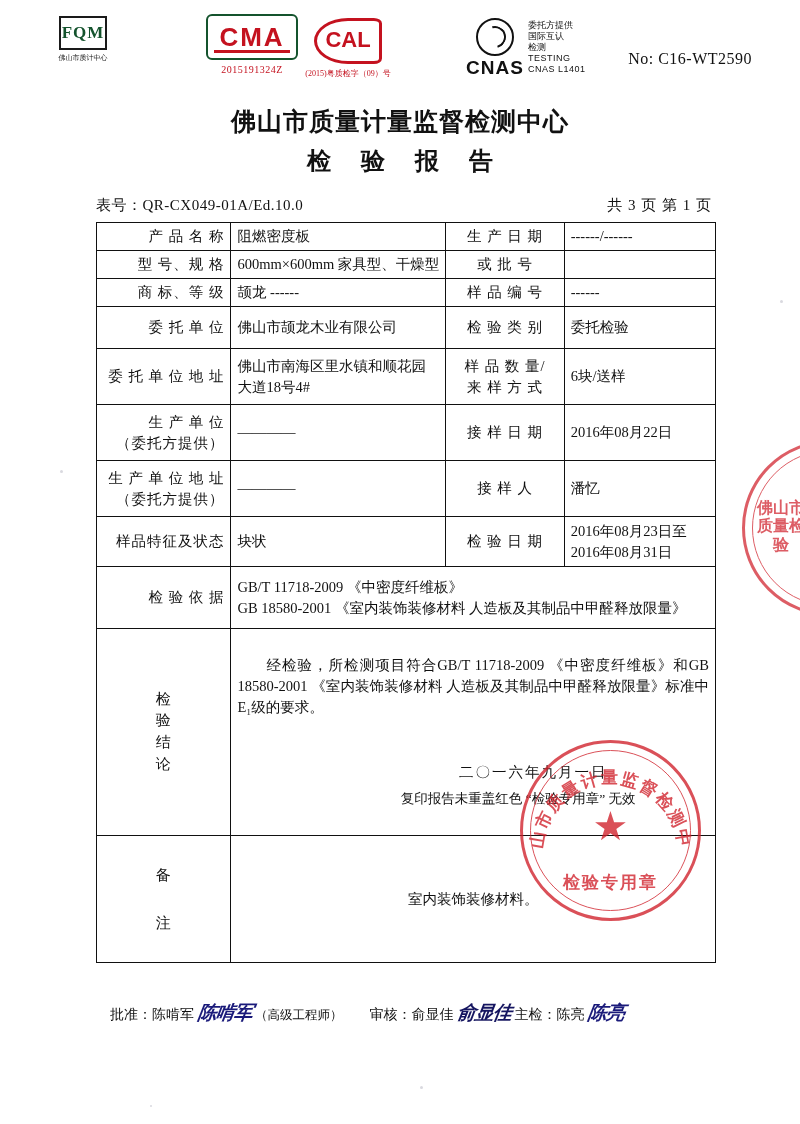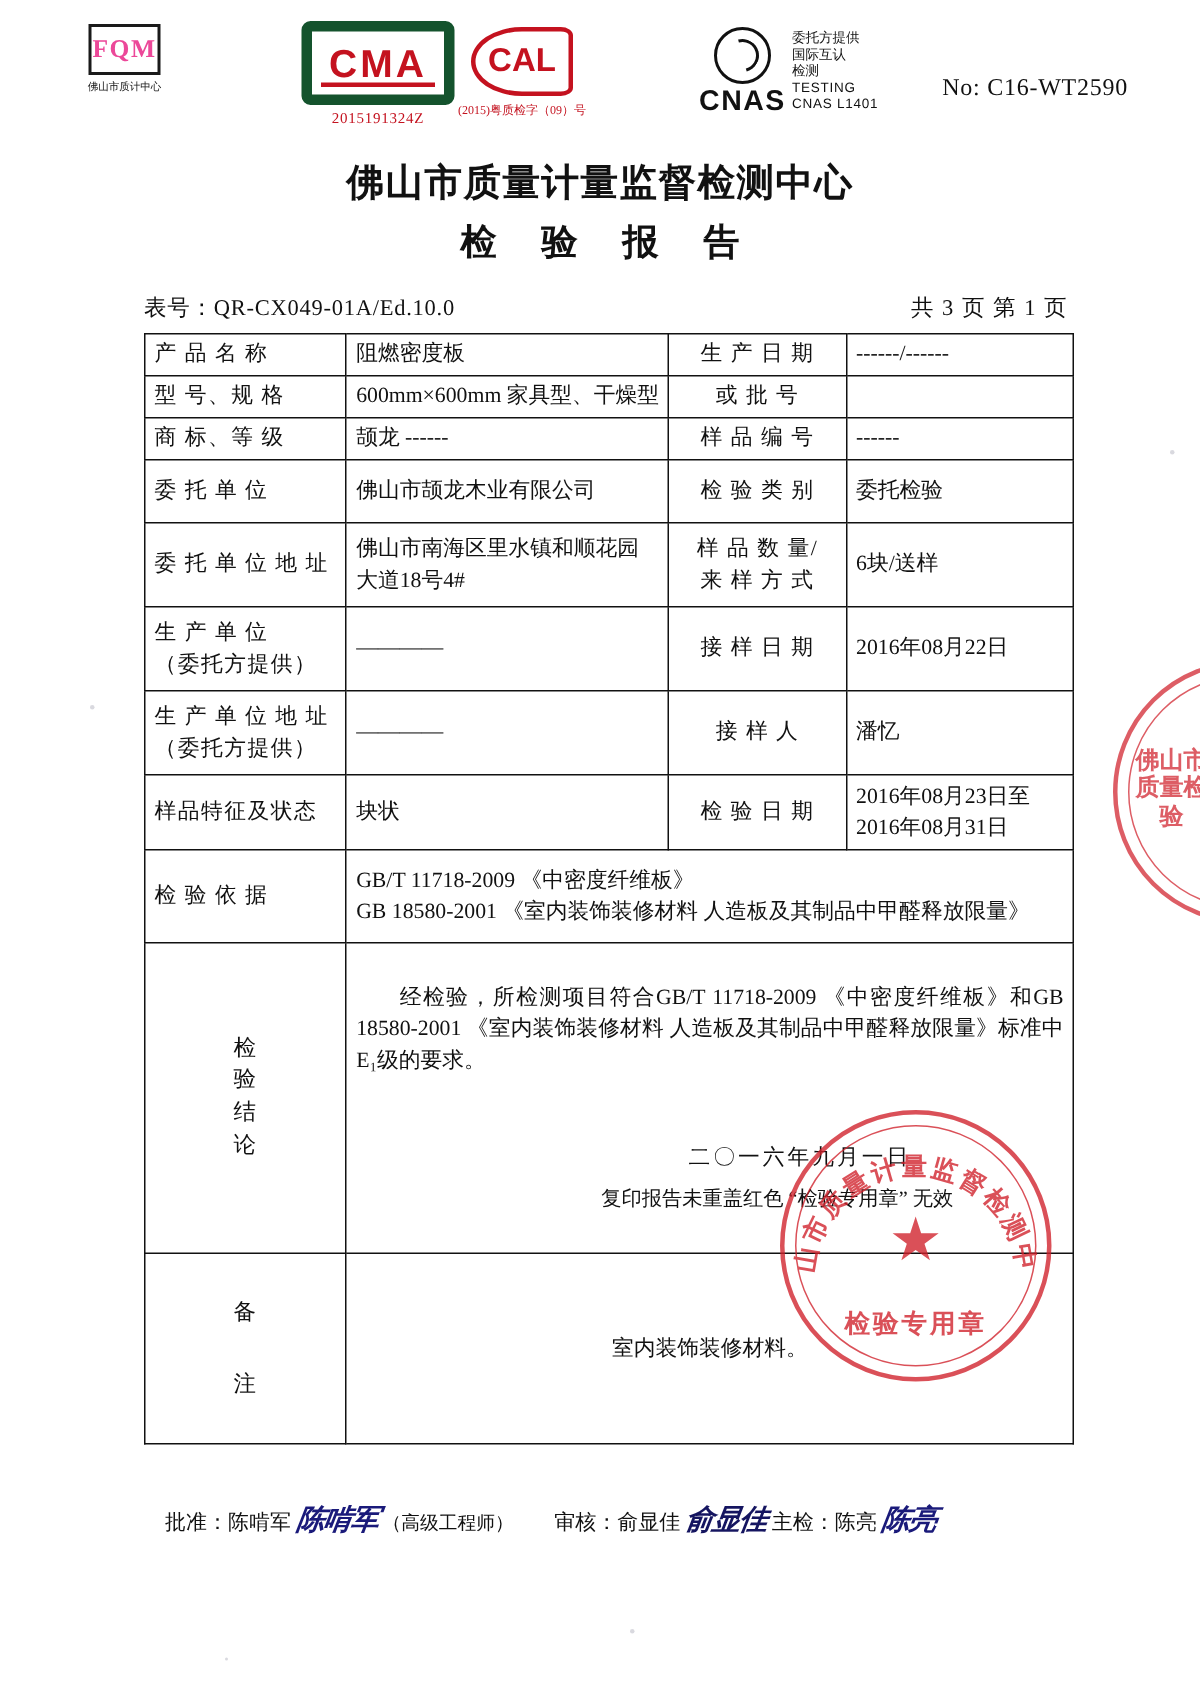--- a/index.html
+++ b/index.html
@@ -41,41 +41,41 @@
   .fqm-box {
     border: 2px solid #1a1a1a;
     width: 44px;
     height: 30px;
     margin: 0 auto;
     font-family: "Liberation Serif", serif;
     font-weight: bold;
     font-size: 17px;
     line-height: 30px;
     letter-spacing: 1px;
-    color: #ec4899;
+    color: #14532d;
   }
   .fqm-caption {
     font-size: 7px;
     margin-top: 3px;
     color: #111;
     letter-spacing: 0px;
   }
 
   .cma-logo {
     position: absolute;
     left: 198px;
     top: 0px;
     width: 108px;
     text-align: center;
   }
   .cma-mark {
     width: 88px;
     height: 42px;
     margin: 0 auto;
-    border: 7px solid #14532d;
+    border: 2px solid #14532d;
     border-radius: 6px;
     color: #c4121f;
     font-weight: bold;
     font-size: 26px;
     line-height: 42px;
     letter-spacing: 2px;
     font-family: "Liberation Sans", sans-serif;
     position: relative;
   }
   .cma-mark:after {
@@ -256,21 +256,21 @@
     border-collapse: collapse;
     font-size: 14.5px;
   }
   table.main td {
     border: 1px solid #111;
     padding: 3px 6px;
     vertical-align: middle;
     line-height: 1.45;
   }
   .lbl {
-    text-align: left;
+    text-align: right;
     width: 122px;
     letter-spacing: 1px;
     white-space: nowrap;
   }
   .lbl2 {
     text-align: center;
     width: 108px;
     letter-spacing: 1px;
     white-space: nowrap;
   }

